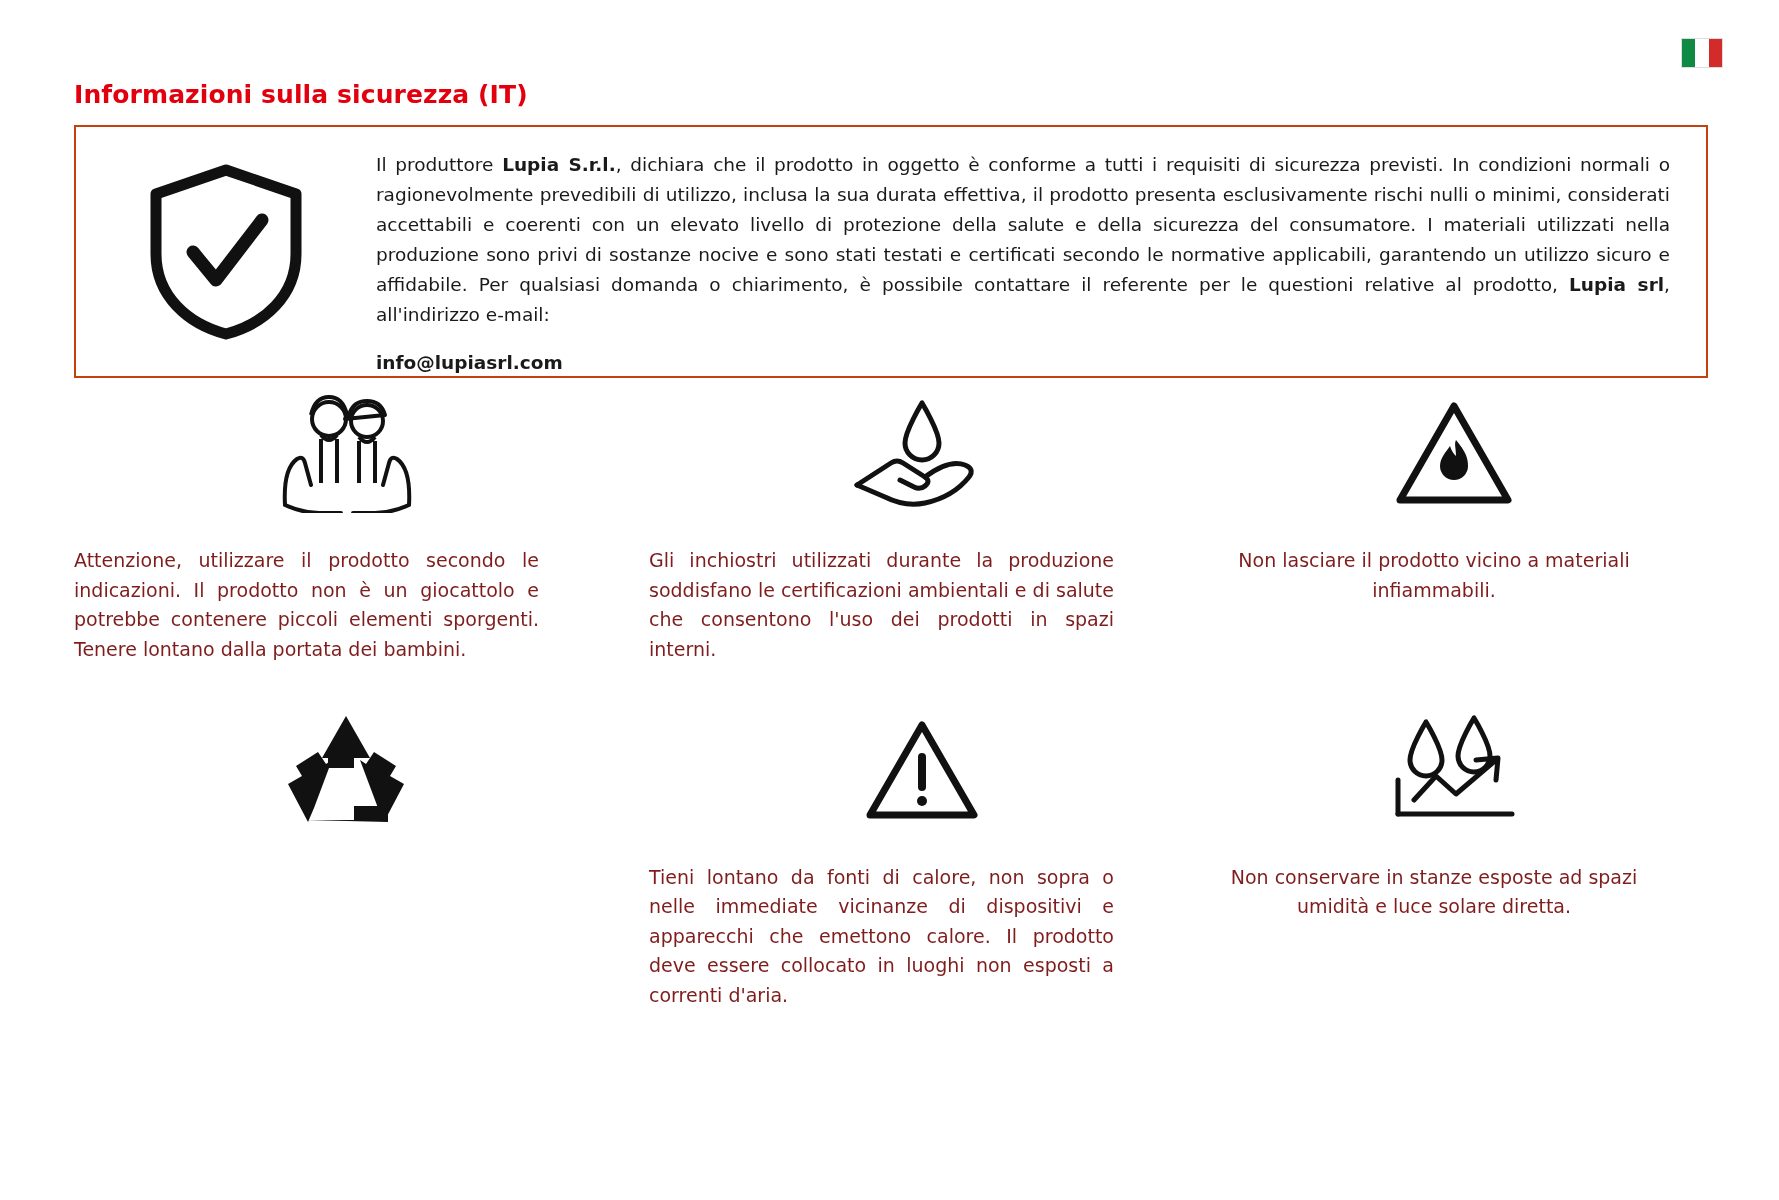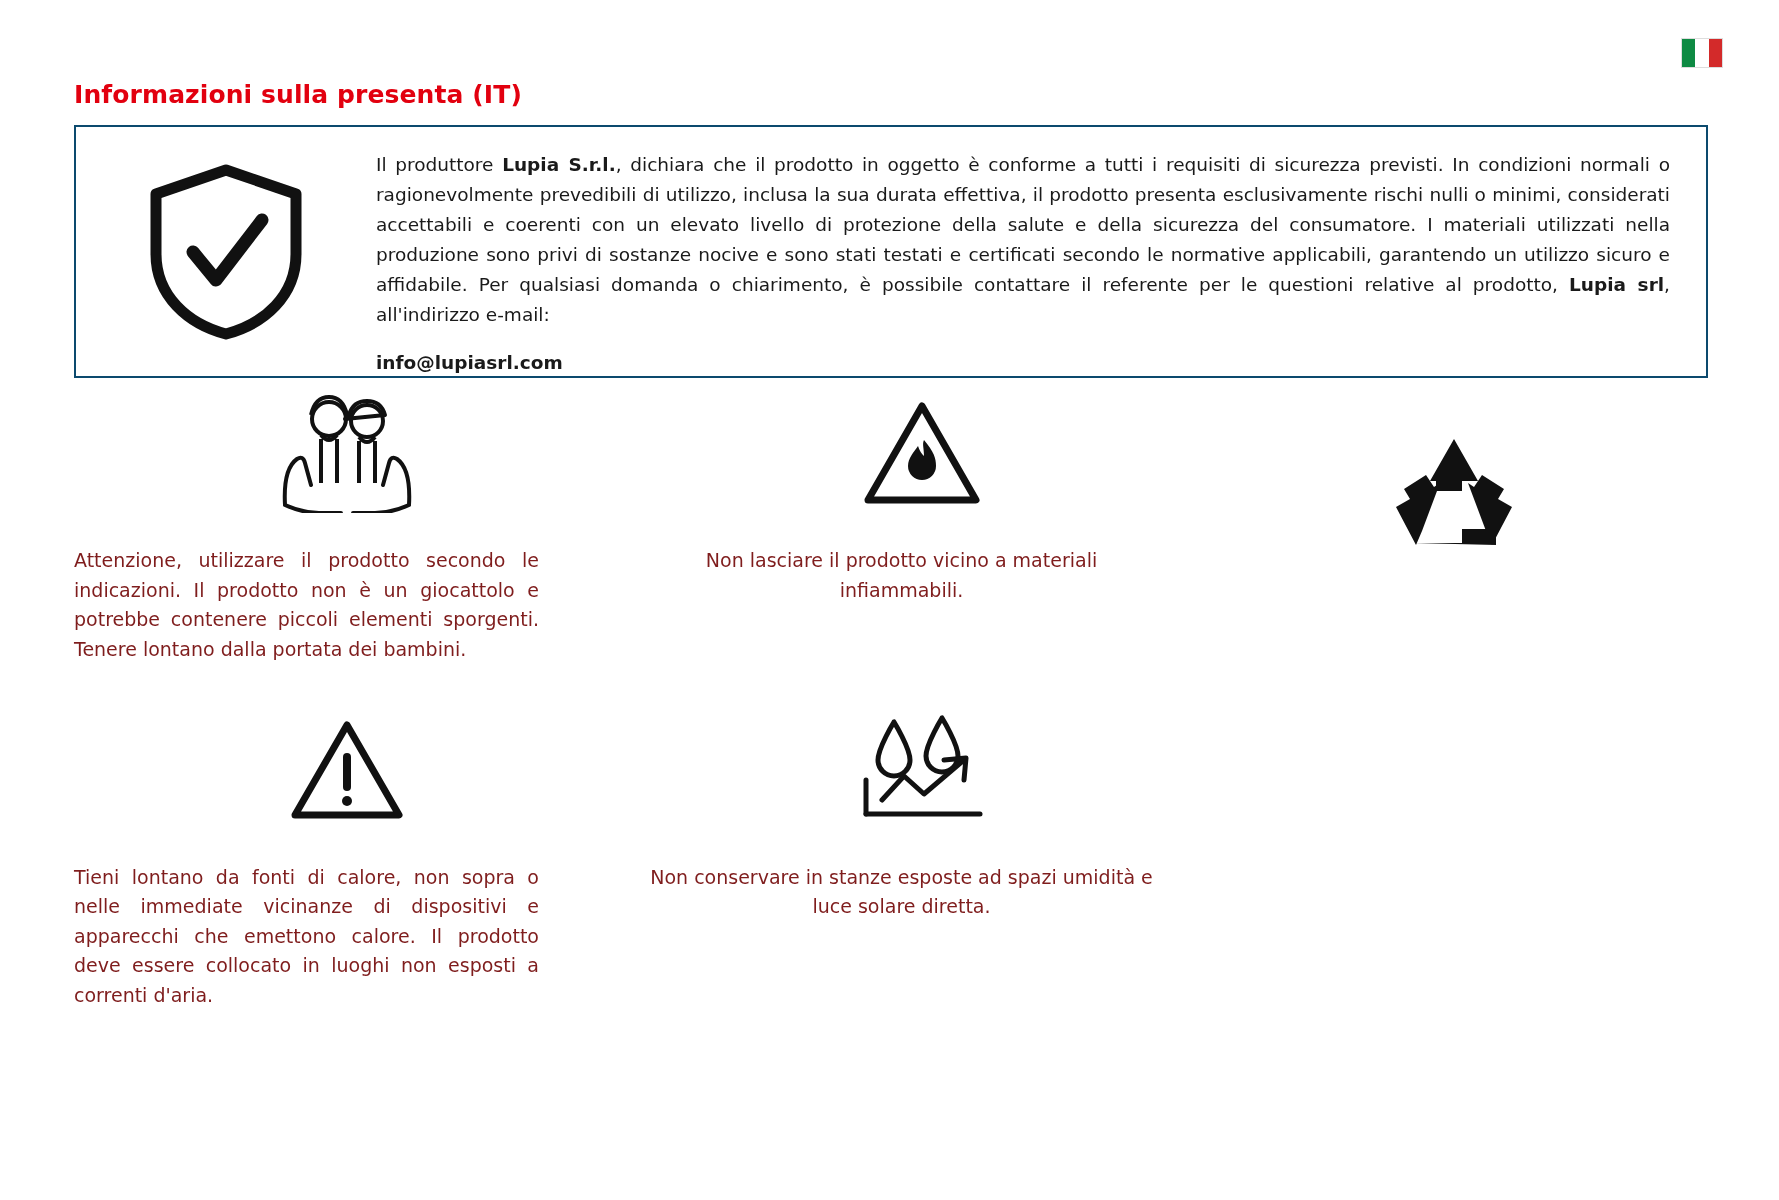--- a/index.html
+++ b/index.html
@@ -47,21 +47,21 @@
     color: #e2000f;
     letter-spacing: 0.1px;
   }
   
   .decl-box {
     position: absolute;
     left: 74px;
     top: 125px;
     width: 1634px;
     height: 253px;
-    border: 2px solid #0c4a6e;
+    border: 2px solid #c2410c;
     box-sizing: border-box;
     display: flex;
     align-items: flex-start;
   }
   .decl-icon {
     width: 300px;
     min-width: 300px;
     height: 100%;
     display: flex;
     align-items: center;
@@ -114,21 +114,21 @@
 <body>
 
 <div class="page">
 
   <div class="flag">
     <span style="background:#0E8A43"></span>
     <span style="background:#FFFFFF"></span>
     <span style="background:#D32A2A"></span>
   </div>
 
-  <div class="title">Informazioni sulla presenta (IT)</div>
+  <div class="title">Informazioni sulla sicurezza (IT)</div>
 
   <div class="decl-box">
     <div class="decl-icon">
       <svg width="160" height="180" viewBox="0 0 160 180">
         <path d="M80 8 L150 32 L150 92 C150 134 118 162 80 172 C42 162 10 134 10 92 L10 32 Z" fill="none" stroke="#111" stroke-width="11" stroke-linejoin="round"></path>
         <path d="M47 90 L70 118 L116 58" fill="none" stroke="#111" stroke-width="13" stroke-linecap="round" stroke-linejoin="round"></path>
       </svg>
     </div>
     <div class="decl-text">
       <span>Il produttore </span><b>Lupia S.r.l.</b><span>, dichiara che il prodotto in oggetto è conforme a tutti i requisiti di sicurezza previsti. In condizioni normali o ragionevolmente prevedibili di utilizzo, inclusa la sua durata effettiva, il prodotto presenta esclusivamente rischi nulli o minimi, considerati accettabili e coerenti con un elevato livello di protezione della salute e della sicurezza del consumatore. I materiali utilizzati nella produzione sono privi di sostanze nocive e sono stati testati e certificati secondo le normative applicabili, garantendo un utilizzo sicuro e affidabile. Per qualsiasi domanda o chiarimento, è possibile contattare il referente per le questioni relative al prodotto, </span><b>Lupia srl</b><span>, all'indirizzo e-mail:</span>
@@ -151,20 +151,30 @@
 
           <path d="M44 46 l0 44 M60 46 l0 44 M82 48 l0 42 M98 48 l0 42" stroke="#111" stroke-width="4" fill="none"></path>
 
           <path d="M8 112 q-2 -36 12 -46 q6 -4 8 4 l6 22 M8 112 q18 8 34 8 l22 0" fill="none" stroke="#111" stroke-width="4" stroke-linecap="round"></path>
           <path d="M132 112 q2 -36 -12 -46 q-6 -4 -8 4 l-6 22 M132 112 q-18 8 -34 8 l-22 0" fill="none" stroke="#111" stroke-width="4" stroke-linecap="round"></path>
         </svg>
       </div>
       <div class="cell-text">Attenzione, utilizzare il prodotto secondo le indicazioni. Il prodotto non è un giocattolo e potrebbe contenere piccoli elementi sporgenti. Tenere lontano dalla portata dei bambini.</div>
     </div>
 
+    <div class="cell cell-2">
+      <div class="cell-icon">
+        <svg width="150" height="120" viewBox="0 0 150 120">
+          <path d="M75 10 C75 10 58 38 58 50 a17 17 0 0 0 34 0 C92 38 75 10 75 10 z" fill="none" stroke="#111" stroke-width="5" stroke-linejoin="round"></path>
+          <path d="M10 92 L44 70 q6 -4 12 0 l22 14 q6 4 0 9 q-5 4 -11 1 l-14 -7" fill="none" stroke="#111" stroke-width="5" stroke-linecap="round" stroke-linejoin="round"></path>
+          <path d="M78 84 q24 -18 40 -12 q10 4 4 12 q-16 20 -44 26 q-20 4 -40 -6 L10 92" fill="none" stroke="#111" stroke-width="5" stroke-linecap="round" stroke-linejoin="round"></path>
+        </svg>
+      </div>
+      <div class="cell-text">Gli inchiostri utilizzati durante la produzione soddisfano le certificazioni ambientali e di salute che consentono l'uso dei prodotti in spazi interni.</div>
+    </div>
 
     <div class="cell cell-3">
       <div class="cell-icon">
         <svg width="120" height="110" viewBox="0 0 120 110">
           <path d="M60 8 L114 102 L6 102 Z" fill="none" stroke="#111" stroke-width="7" stroke-linejoin="round"></path>
           <path d="M62 42 c10 12 12 18 12 26 a14 14 0 0 1 -28 0 c0 -8 6 -14 10 -20 c2 6 4 8 6 10 c0 -8 -2 -12 0 -16 z" fill="#111"></path>
         </svg>
       </div>
       <div class="cell-text">Non lasciare il prodotto vicino a materiali infiammabili.</div>
     </div>

